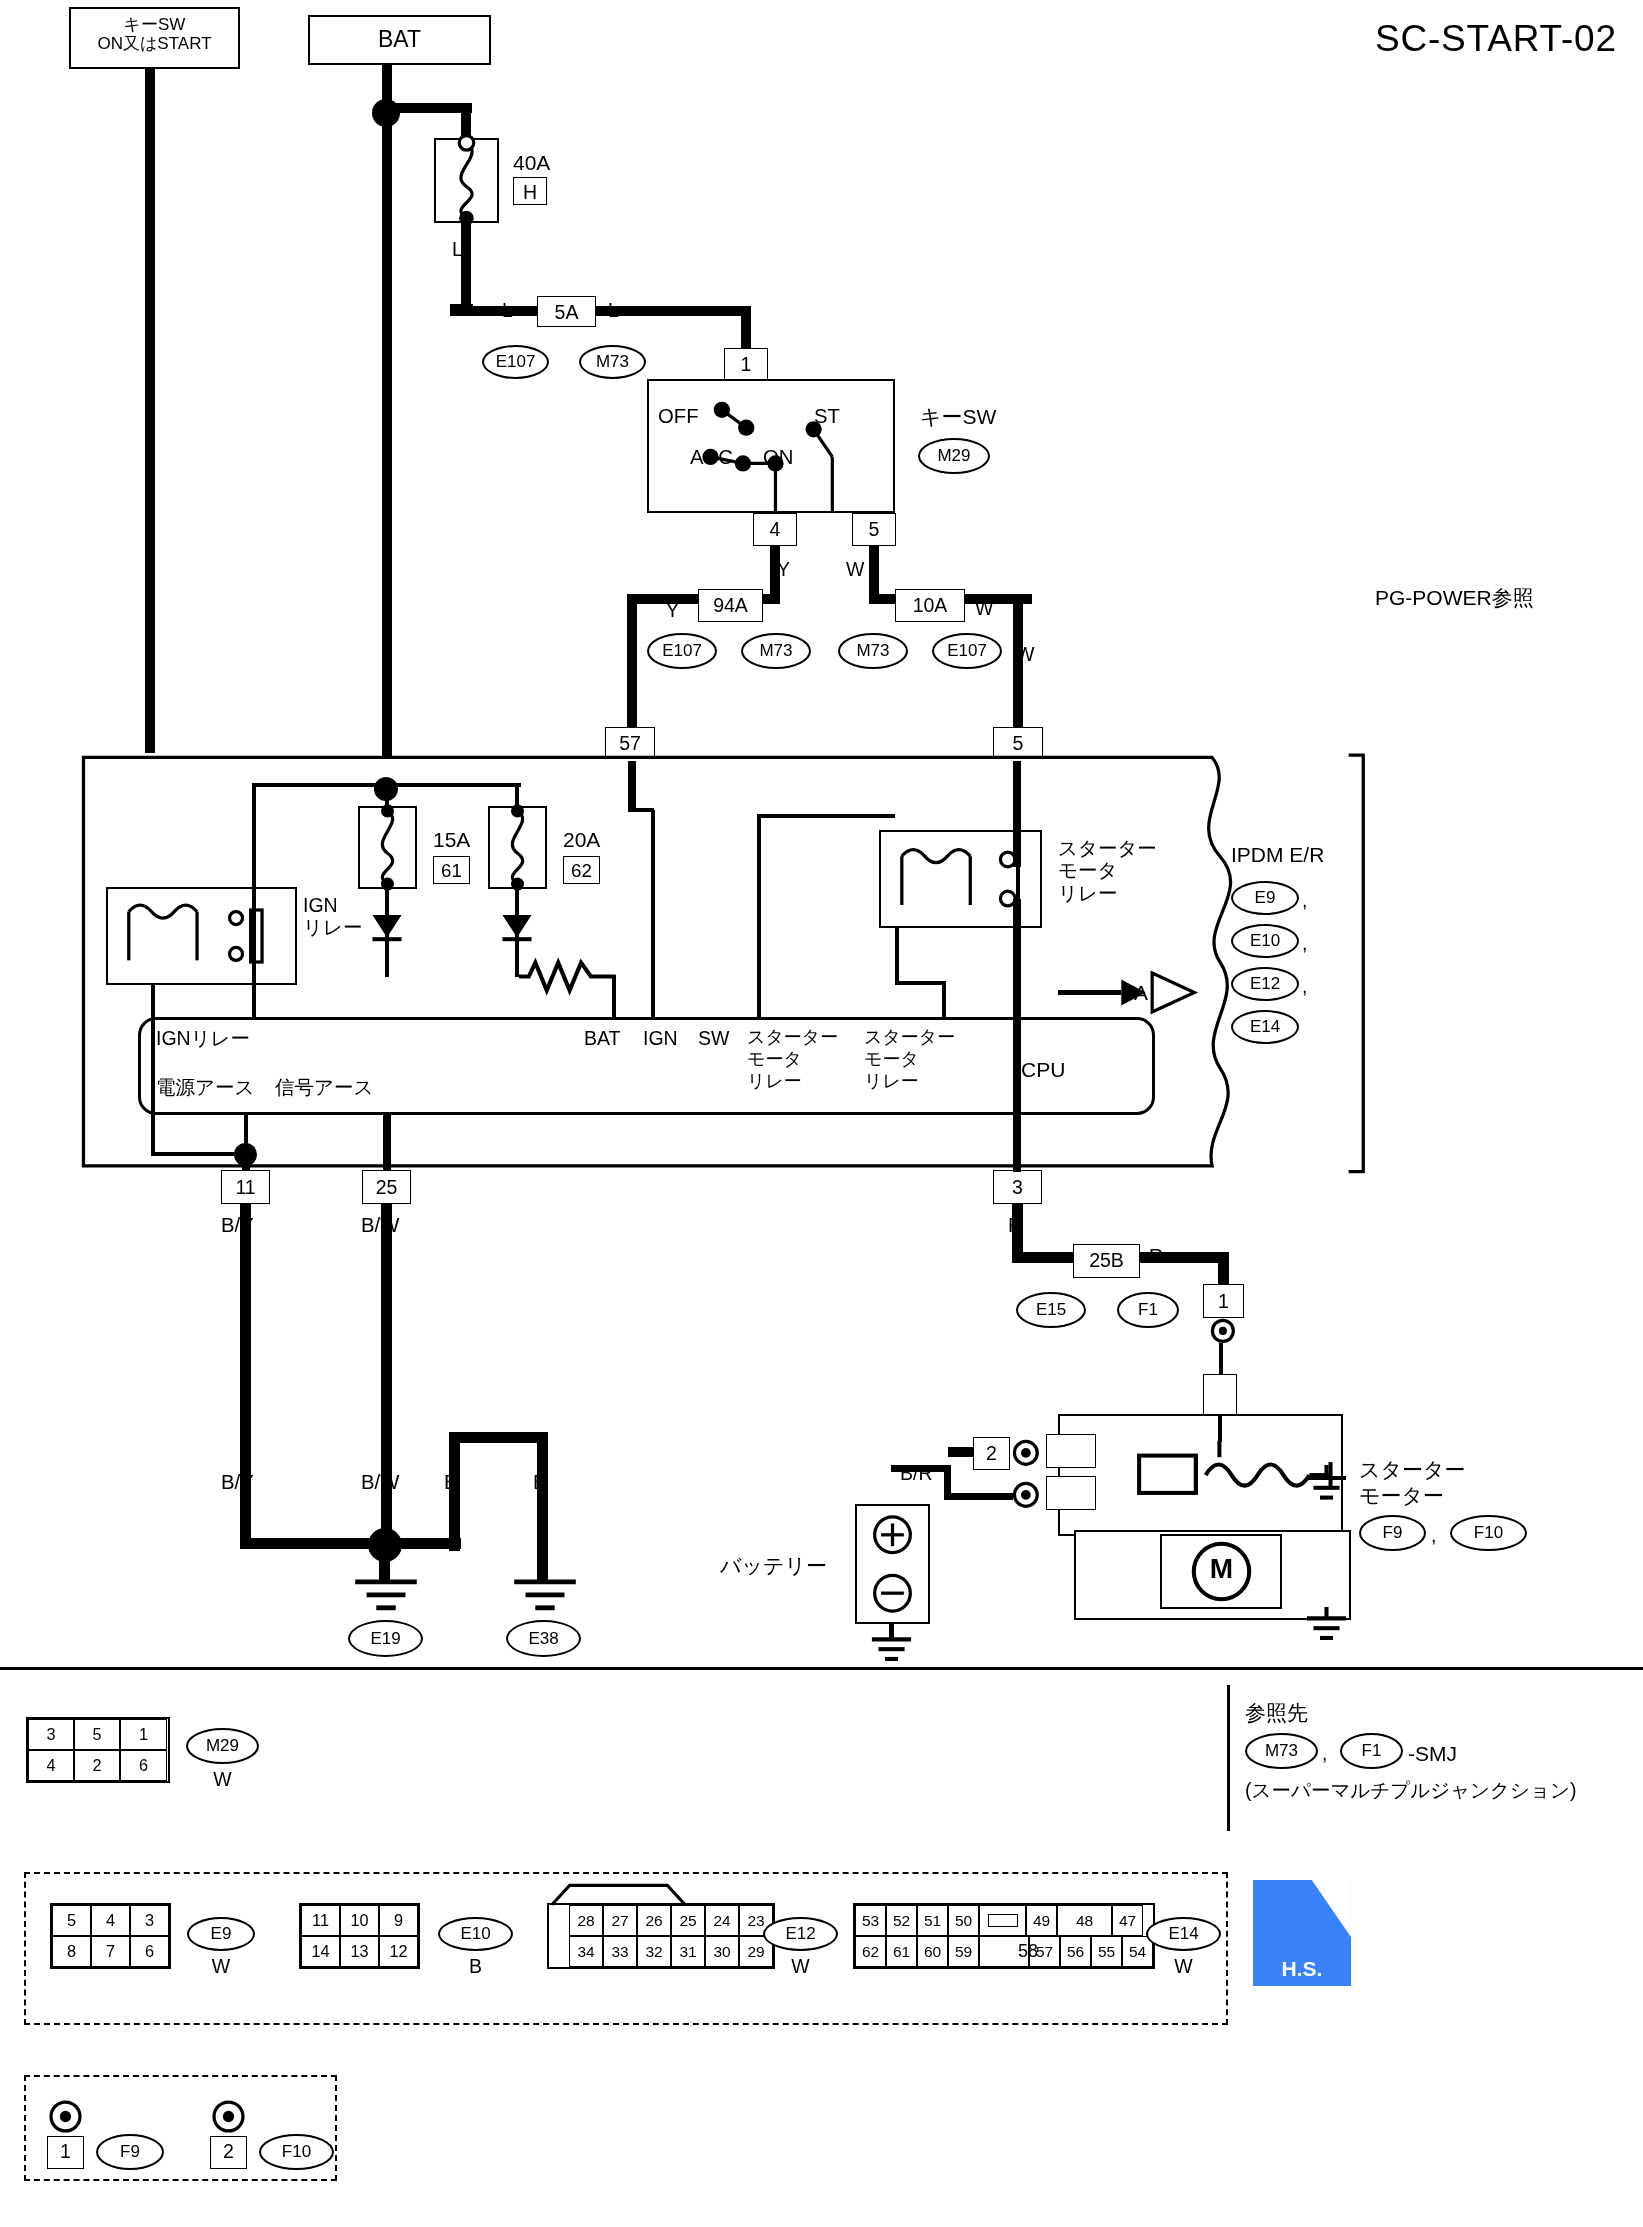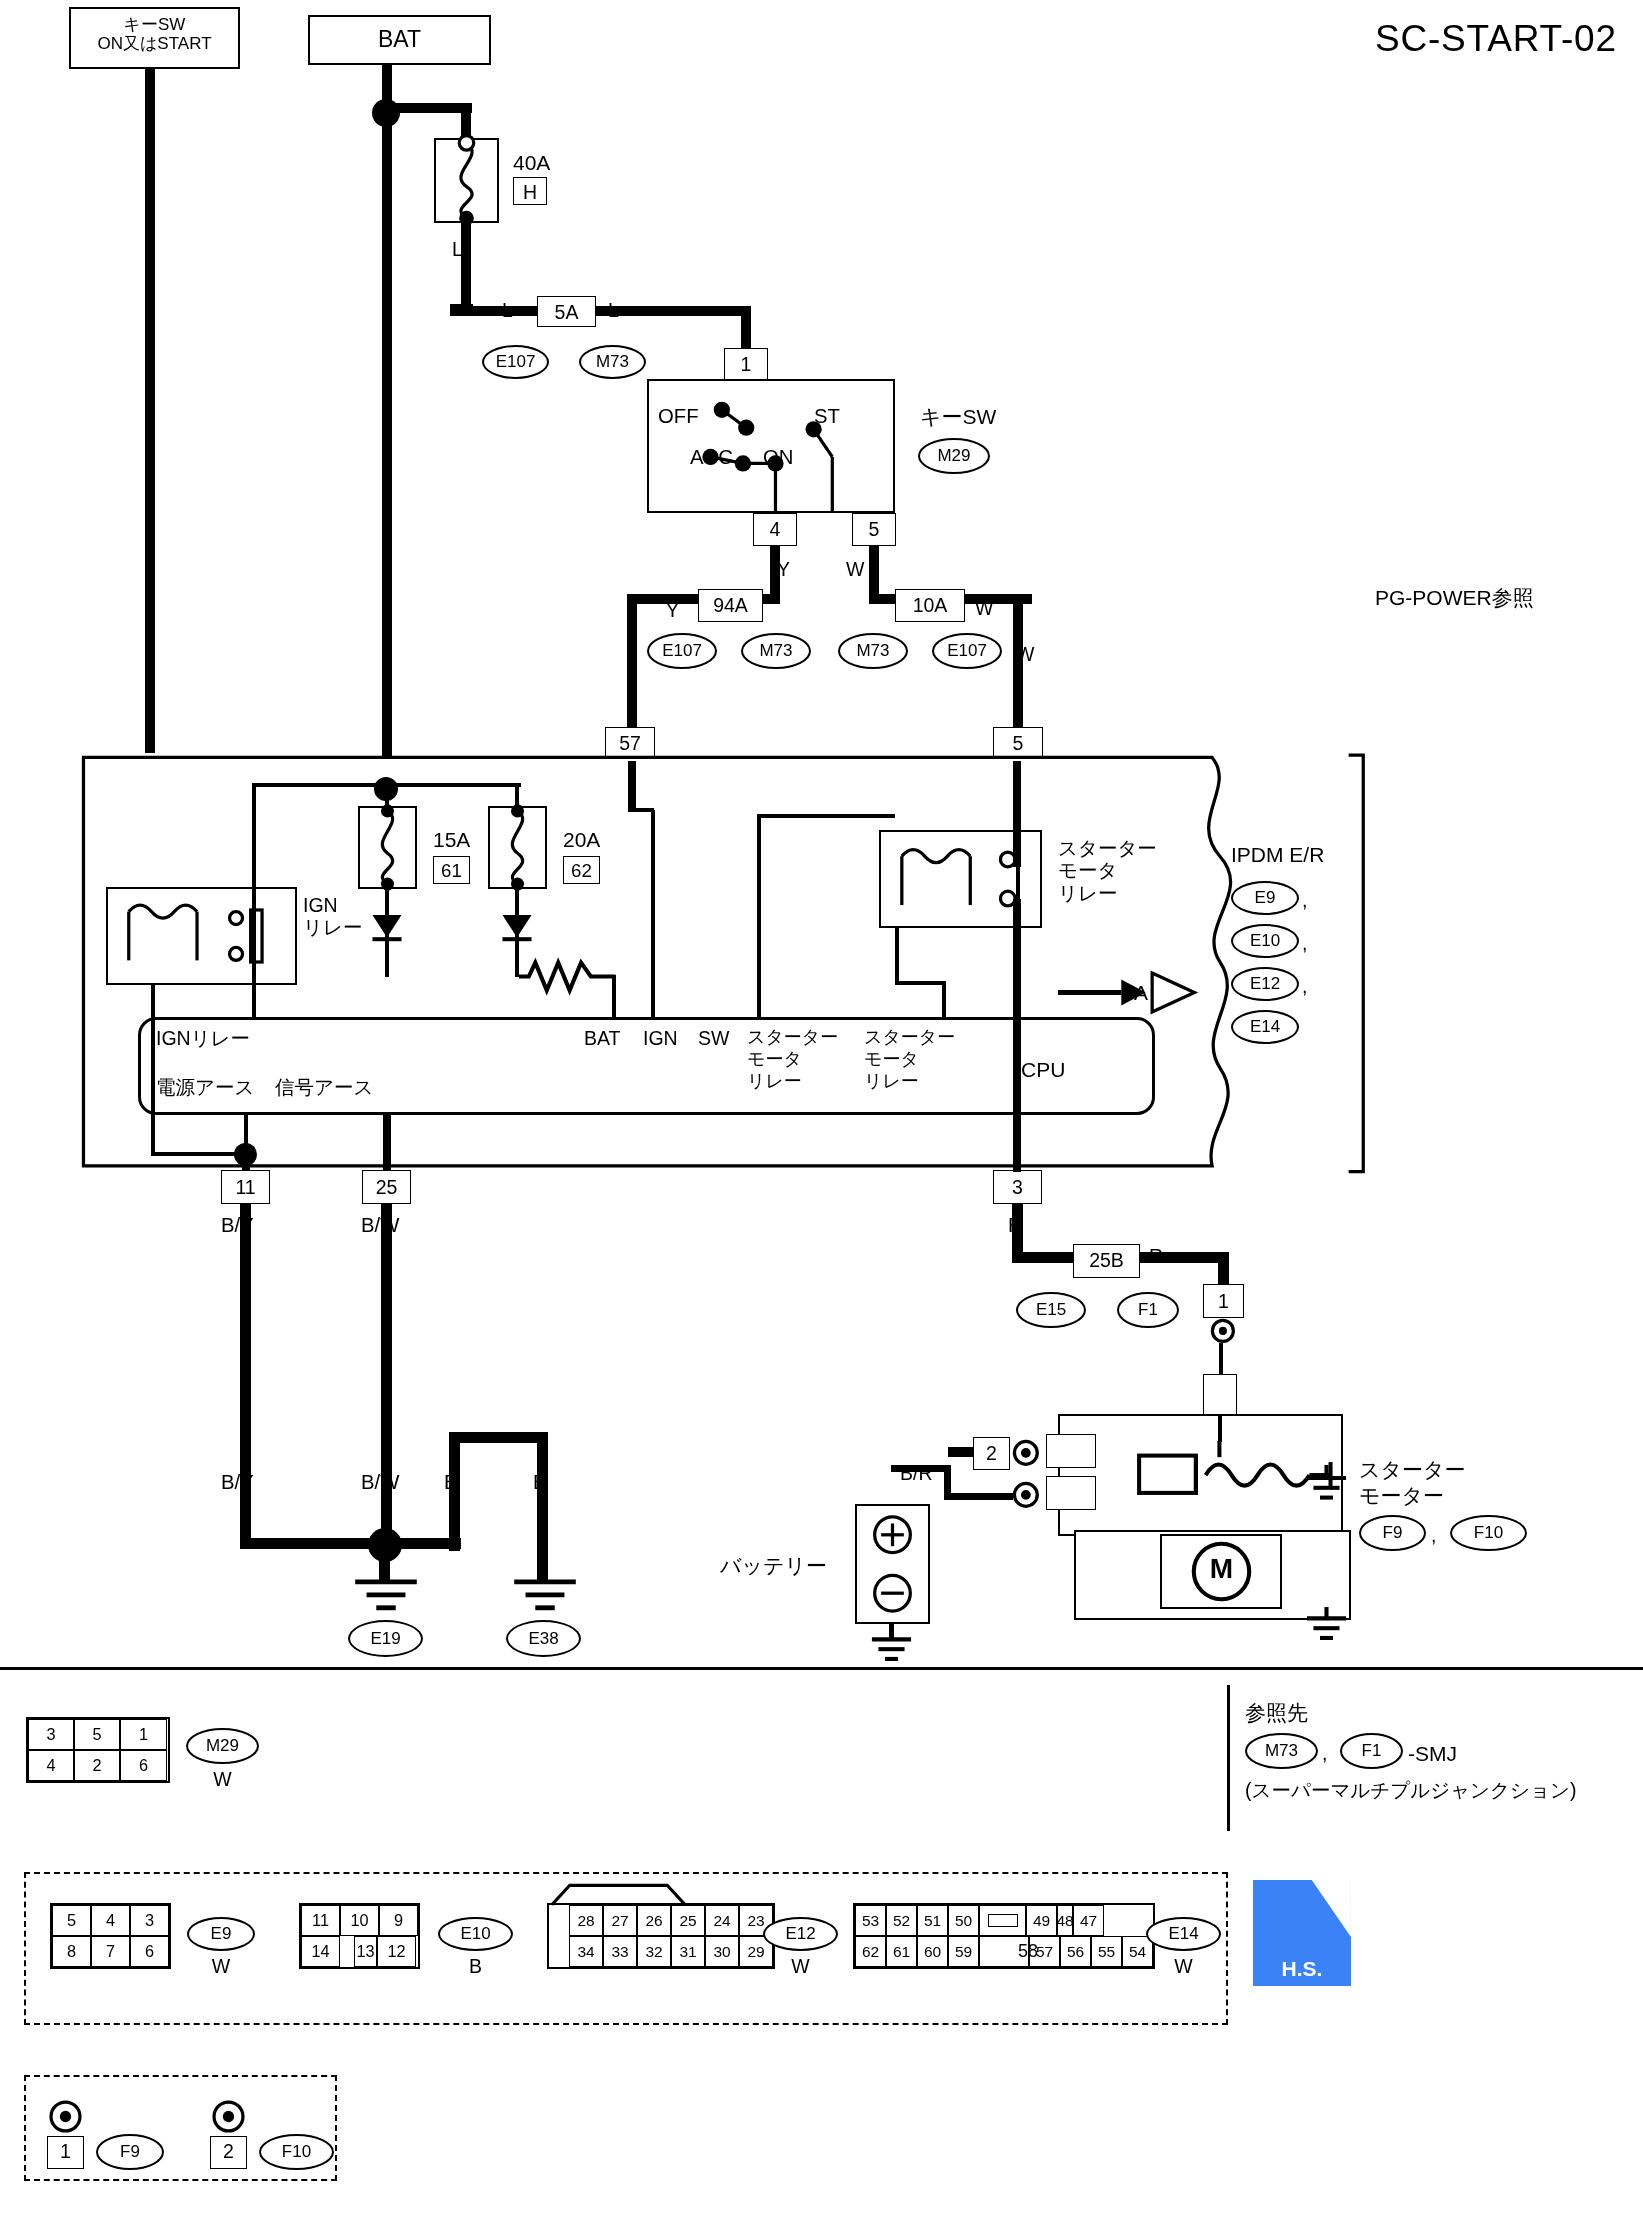--- a/index.html
+++ b/index.html
@@ -474,21 +474,21 @@
 
   <div class="abs" style="left:299px;top:1903px;">
     <div style="border:2.4px solid #000;display:flex;flex-direction:column;">
       <div style="display:flex;">
         <div class="cell" style="width:39px;height:31px;border:0.8px solid #000;">11</div>
         <div class="cell" style="width:39px;height:31px;border:0.8px solid #000;">10</div>
         <div class="cell" style="width:39px;height:31px;border:0.8px solid #000;">9</div>
       </div>
       <div style="display:flex;">
         <div class="cell" style="width:39px;height:31px;border:0.8px solid #000;">14</div>
-        <div class="cell" style="width:23px;height:31px;border:0.8px solid #000;margin-left:14px;">13</div>
+        <div class="cell" style="width:39px;height:31px;border:0.8px solid #000;">13</div>
         <div class="cell" style="width:39px;height:31px;border:0.8px solid #000;">12</div>
       </div>
     </div>
   </div>
   <div class="ellipse" style="left:438px;top:1917px;width:75px;height:34px;">
       <span>E10</span>
     </div>
   <div class="lbl ctr" style="left:438px;top:1955px;width:75px;font-size:19.5px;">B</div>
 
   <svg style="left:547px;top:1882px;width:143px;height:24.4px;" viewBox="0 0 176 30" width="143" height="24.4">
@@ -523,21 +523,21 @@
     <div style="border:2.4px solid #000;display:flex;flex-direction:column;">
       <div style="display:flex;">
         <div class="cell" style="width:31px;height:31px;border:0.8px solid #000;font-size:15.5px;">53</div>
         <div class="cell" style="width:31px;height:31px;border:0.8px solid #000;font-size:15.5px;">52</div>
         <div class="cell" style="width:31px;height:31px;border:0.8px solid #000;font-size:15.5px;">51</div>
         <div class="cell" style="width:31px;height:31px;border:0.8px solid #000;font-size:15.5px;">50</div>
         <div class="cell" style="width:47px;height:31px;border:0.8px solid #000;">
             <span style="display:block;width:28px;height:11.4px;border:1.6px solid #000;"></span>
           </div>
         <div class="cell" style="width:31px;height:31px;border:0.8px solid #000;font-size:15.5px;">49</div>
-        <div class="cell" style="width:16px;height:31px;border:0.8px solid #000;font-size:15.5px;text-align:center;">48</div>
+        <div class="cell" style="width:55px;height:31px;border:0.8px solid #000;font-size:15.5px;text-align:center;">48</div>
         <div class="cell" style="width:31px;height:31px;border:0.8px solid #000;font-size:15.5px;">47</div>
       </div>
       <div style="display:flex;">
         <div class="cell" style="width:31px;height:31px;border:0.8px solid #000;font-size:15.5px;">62</div>
         <div class="cell" style="width:31px;height:31px;border:0.8px solid #000;font-size:15.5px;">61</div>
         <div class="cell" style="width:31px;height:31px;border:0.8px solid #000;font-size:15.5px;">60</div>
         <div class="cell" style="width:31px;height:31px;border:0.8px solid #000;font-size:15.5px;">59</div>
         <div class="cell" style="width:31px;height:31px;border:0.8px solid #000;font-size:18px;padding-left:48px;">58</div>
         <div class="cell" style="width:31px;height:31px;border:0.8px solid #000;font-size:15.5px;">57</div>
         <div class="cell" style="width:31px;height:31px;border:0.8px solid #000;font-size:15.5px;">56</div>

